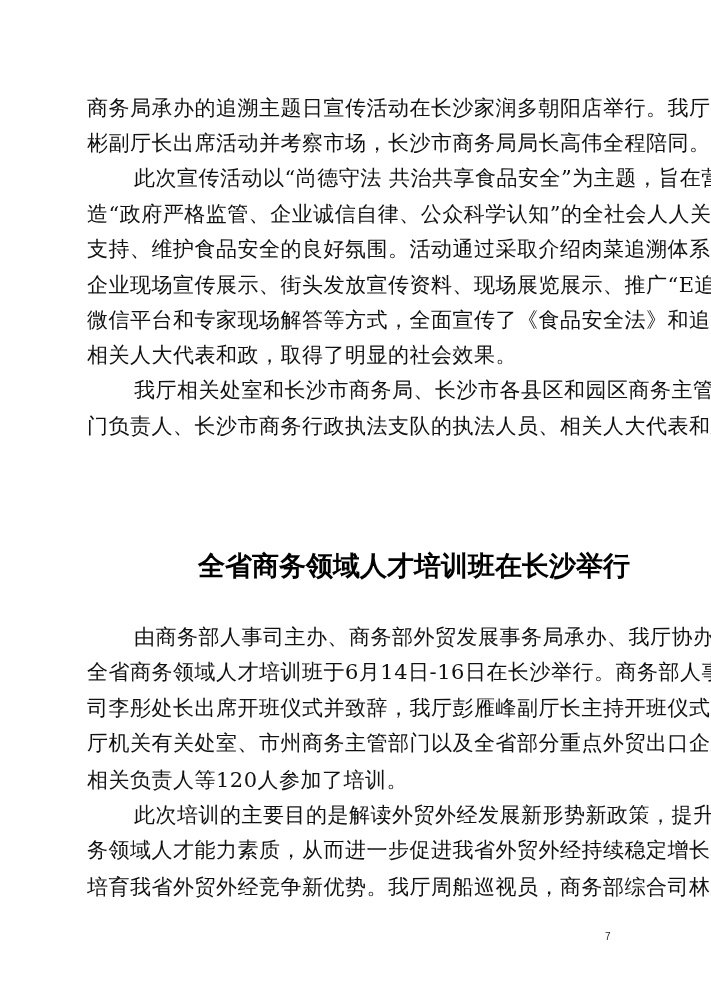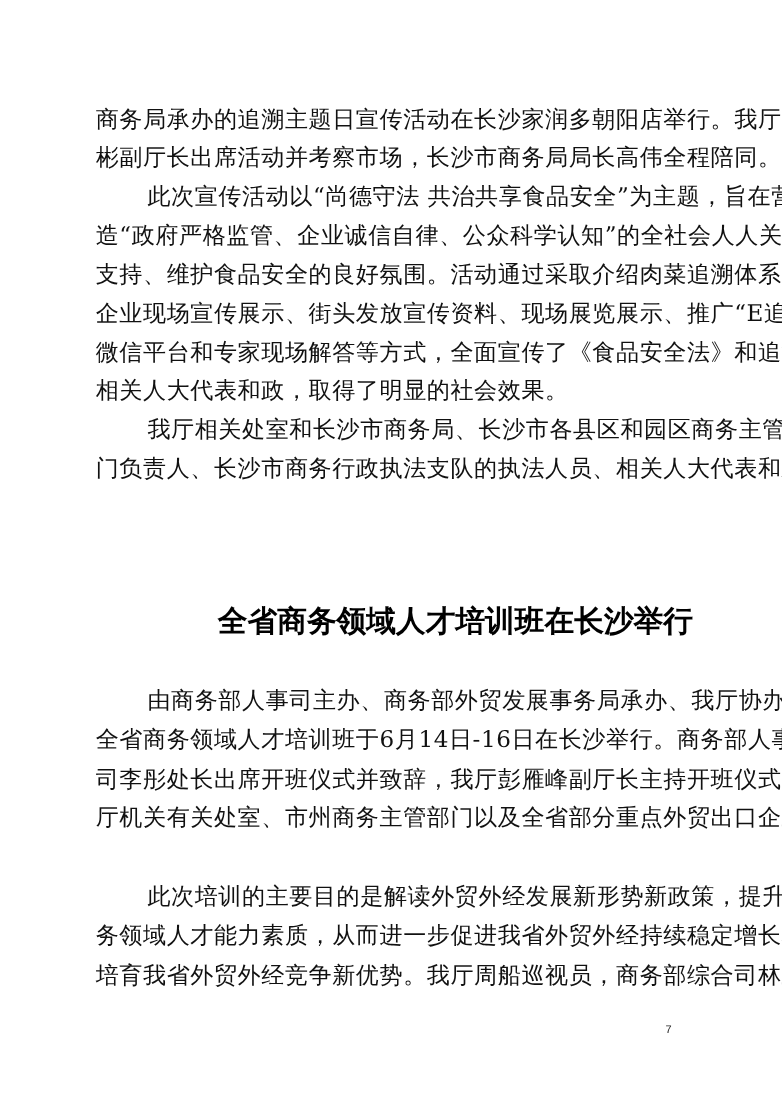--- a/index.html
+++ b/index.html
@@ -84,20 +84,21 @@
 
   <div class="line indent" style="top:375px">我厅相关处室和长沙市商务局、长沙市各县区和园区商务主管部</div>
   <div class="line" style="top:411px">门负责人、长沙市商务行政执法支队的执法人员、相关人大代表和政</div>
 
   <div class="title">全省商务领域人才培训班在长沙举行</div>
 
   <div class="line indent" style="top:622px">由商务部人事司主办、商务部外贸发展事务局承办、我厅协办的</div>
   <div class="line" style="top:657px">全省商务领域人才培训班于6月14日-16日在长沙举行。商务部人事</div>
   <div class="line" style="top:693px">司李彤处长出席开班仪式并致辞，我厅彭雁峰副厅长主持开班仪式。</div>
   <div class="line" style="top:728px">厅机关有关处室、市州商务主管部门以及全省部分重点外贸出口企业</div>
+  <div class="line last" style="top:765px">相关负责人等120人参加了培训。</div>
 
   <div class="line indent" style="top:800px">此次培训的主要目的是解读外贸外经发展新形势新政策，提升商</div>
   <div class="line" style="top:835px">务领域人才能力素质，从而进一步促进我省外贸外经持续稳定增长和</div>
   <div class="line" style="top:872px">培育我省外贸外经竞争新优势。我厅周船巡视员，商务部综合司林卫</div>
 
   <div class="page-number">7</div>
 
 </div>
 
 </body></html>

